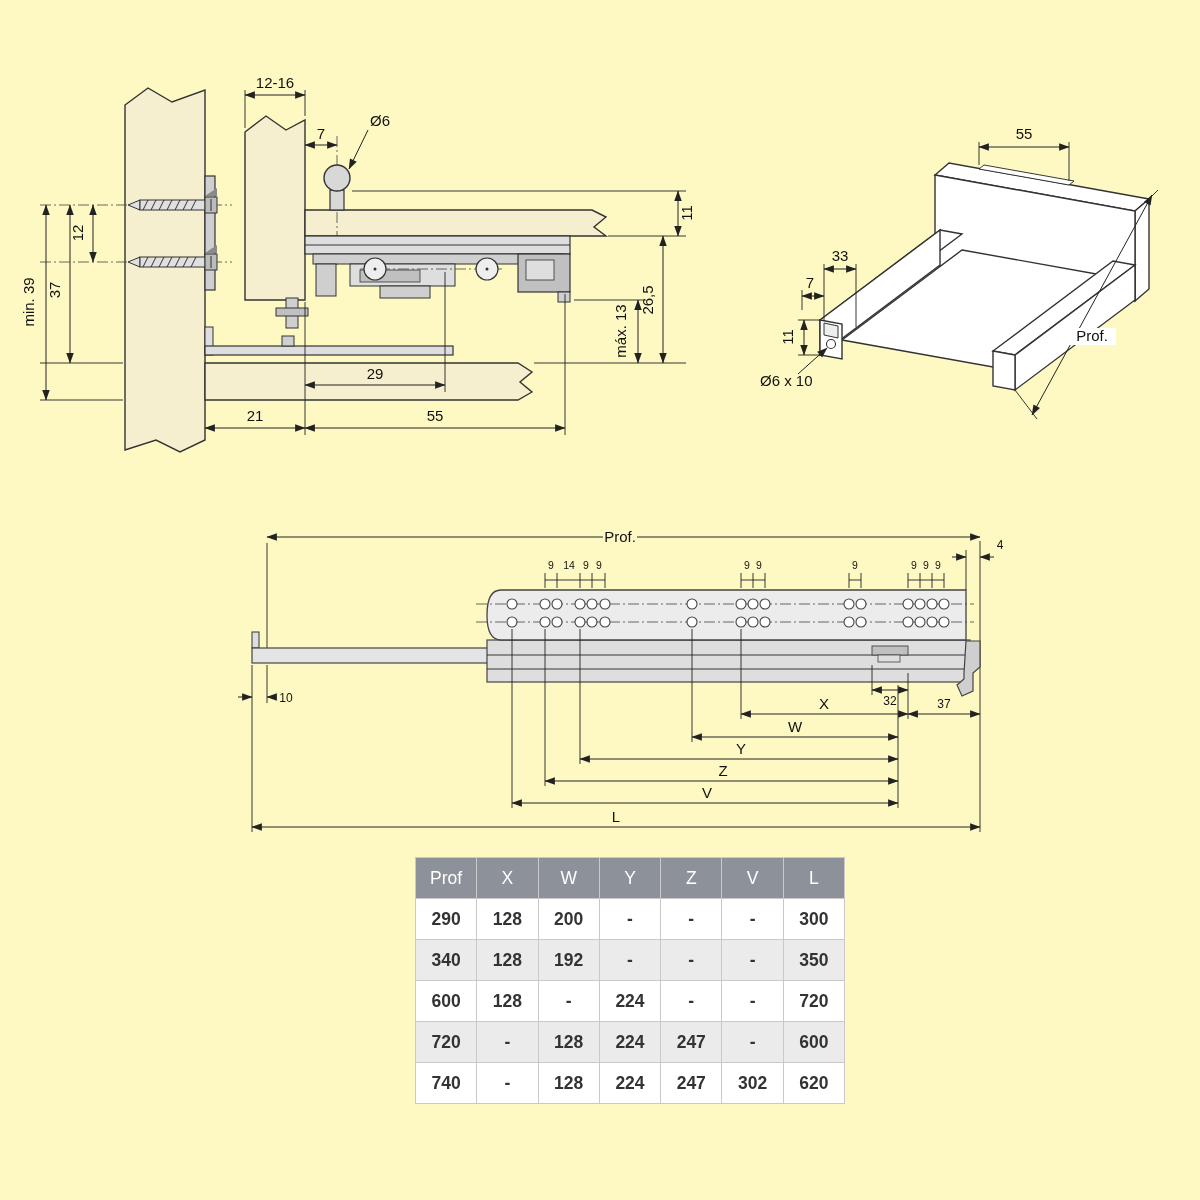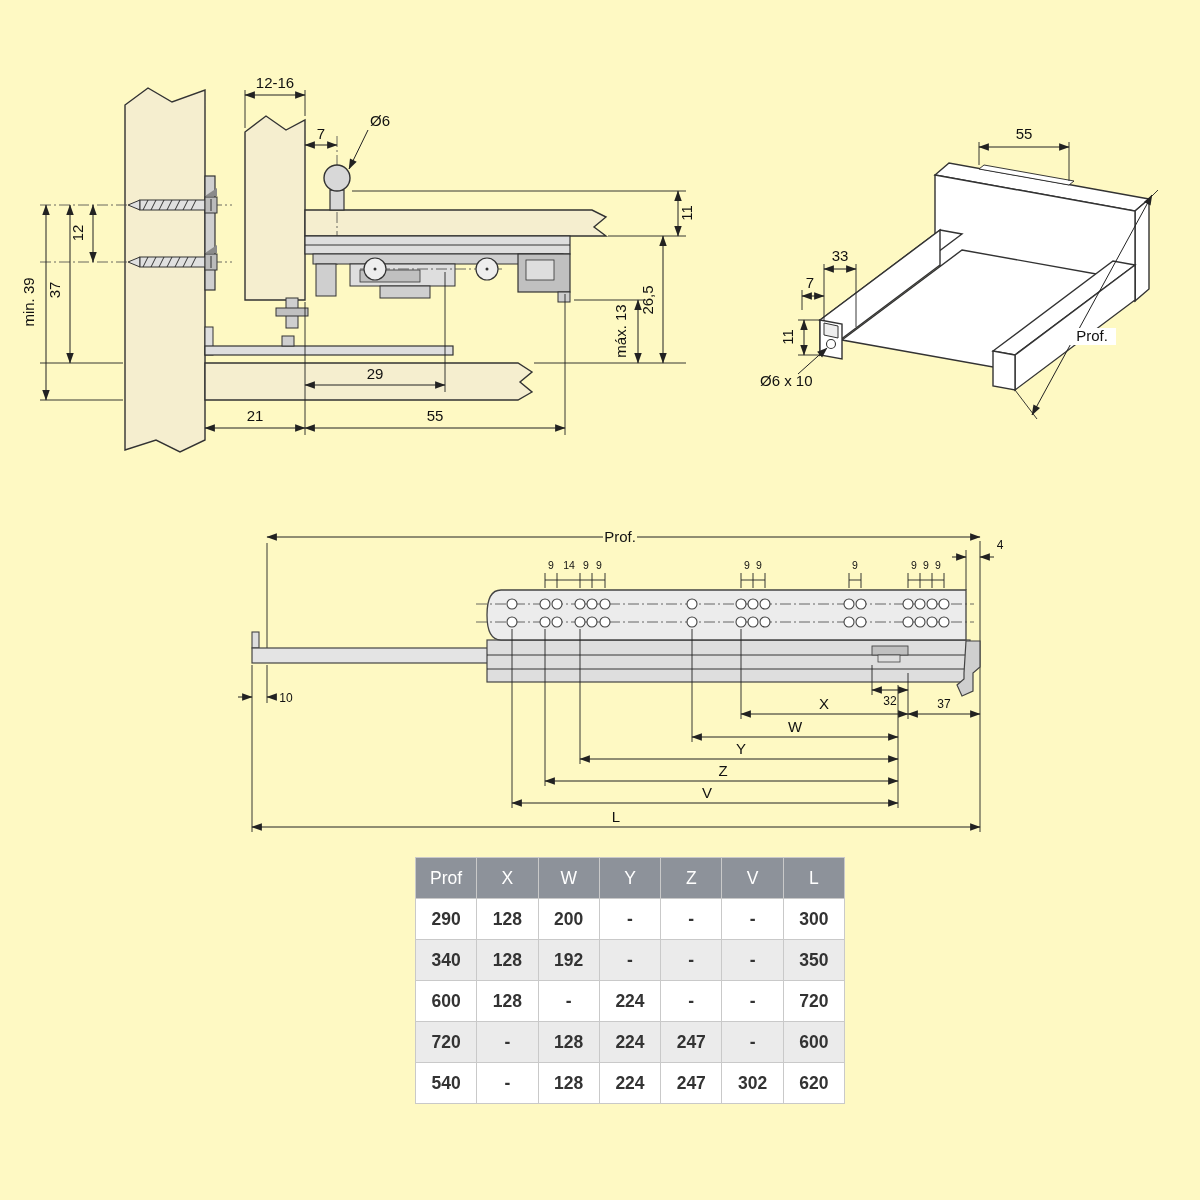--- a/index.html
+++ b/index.html
@@ -461,21 +461,21 @@
           <tr>
             <td>720</td>
             <td>-</td>
             <td>128</td>
             <td>224</td>
             <td>247</td>
             <td>-</td>
             <td>600</td>
           </tr>
           <tr>
-            <td>540</td>
+            <td>740</td>
             <td>-</td>
             <td>128</td>
             <td>224</td>
             <td>247</td>
             <td>302</td>
             <td>620</td>
           </tr>
         </tbody>
   </table>
 </div>

